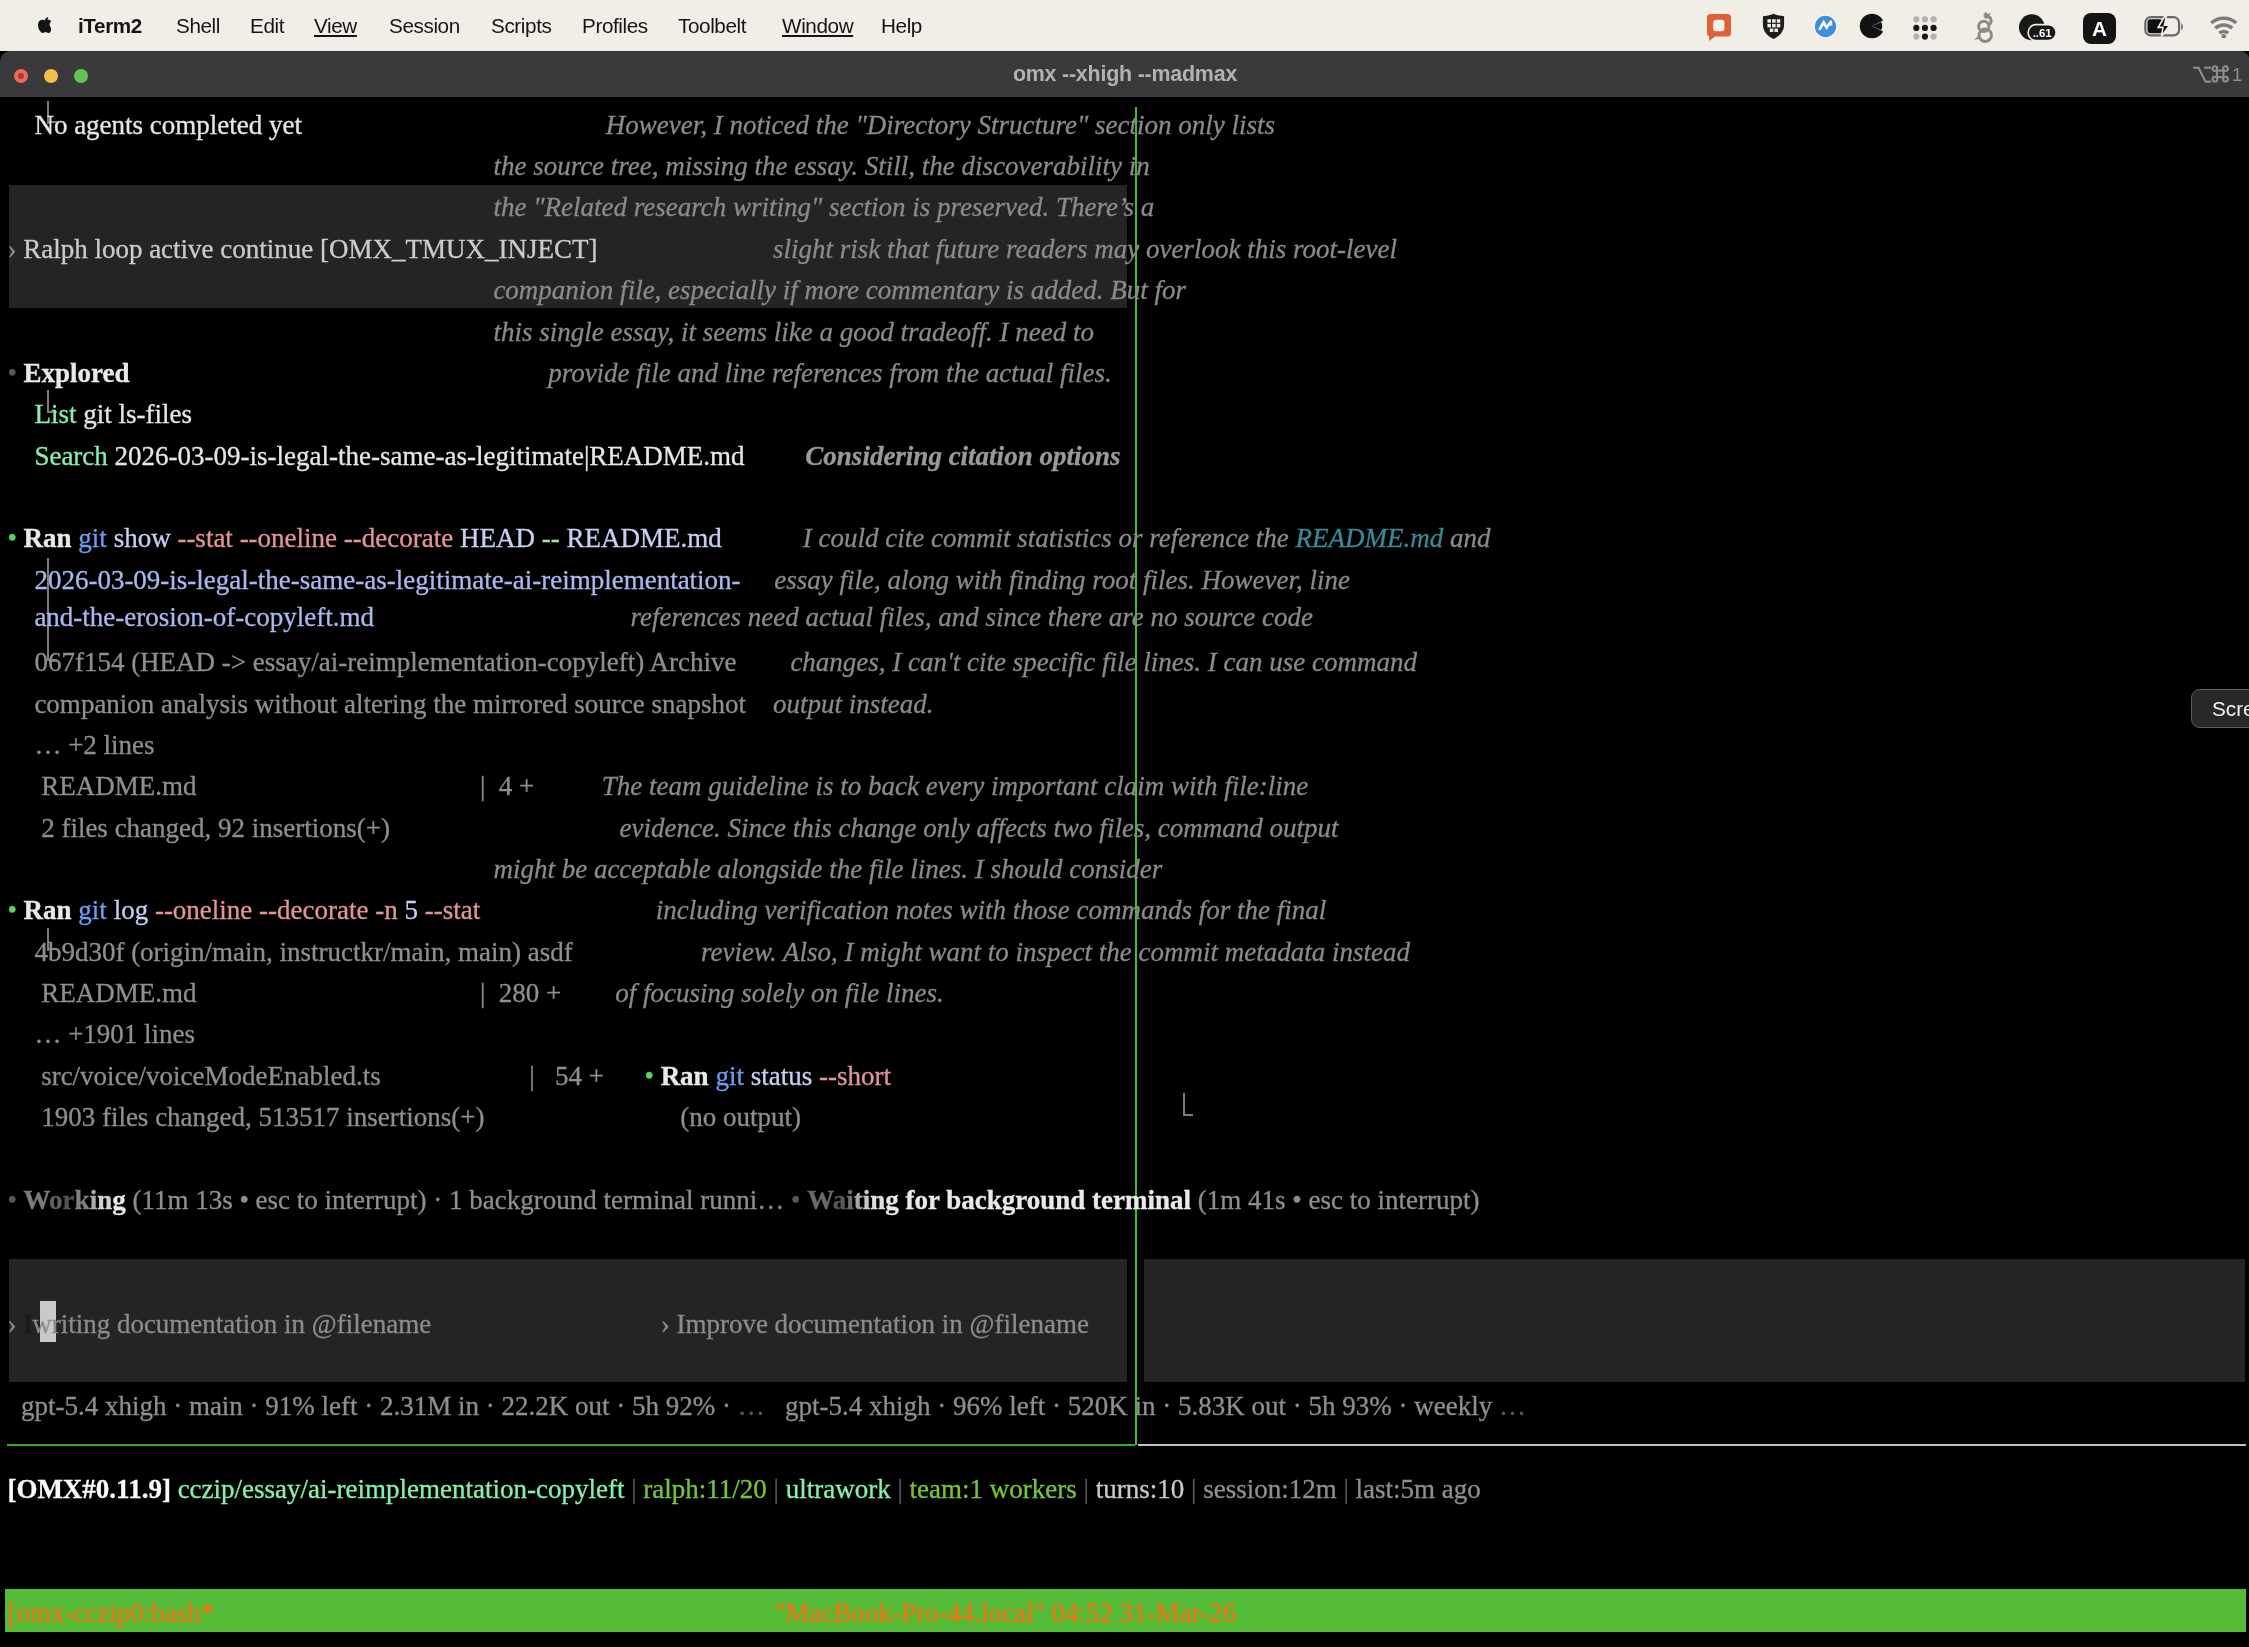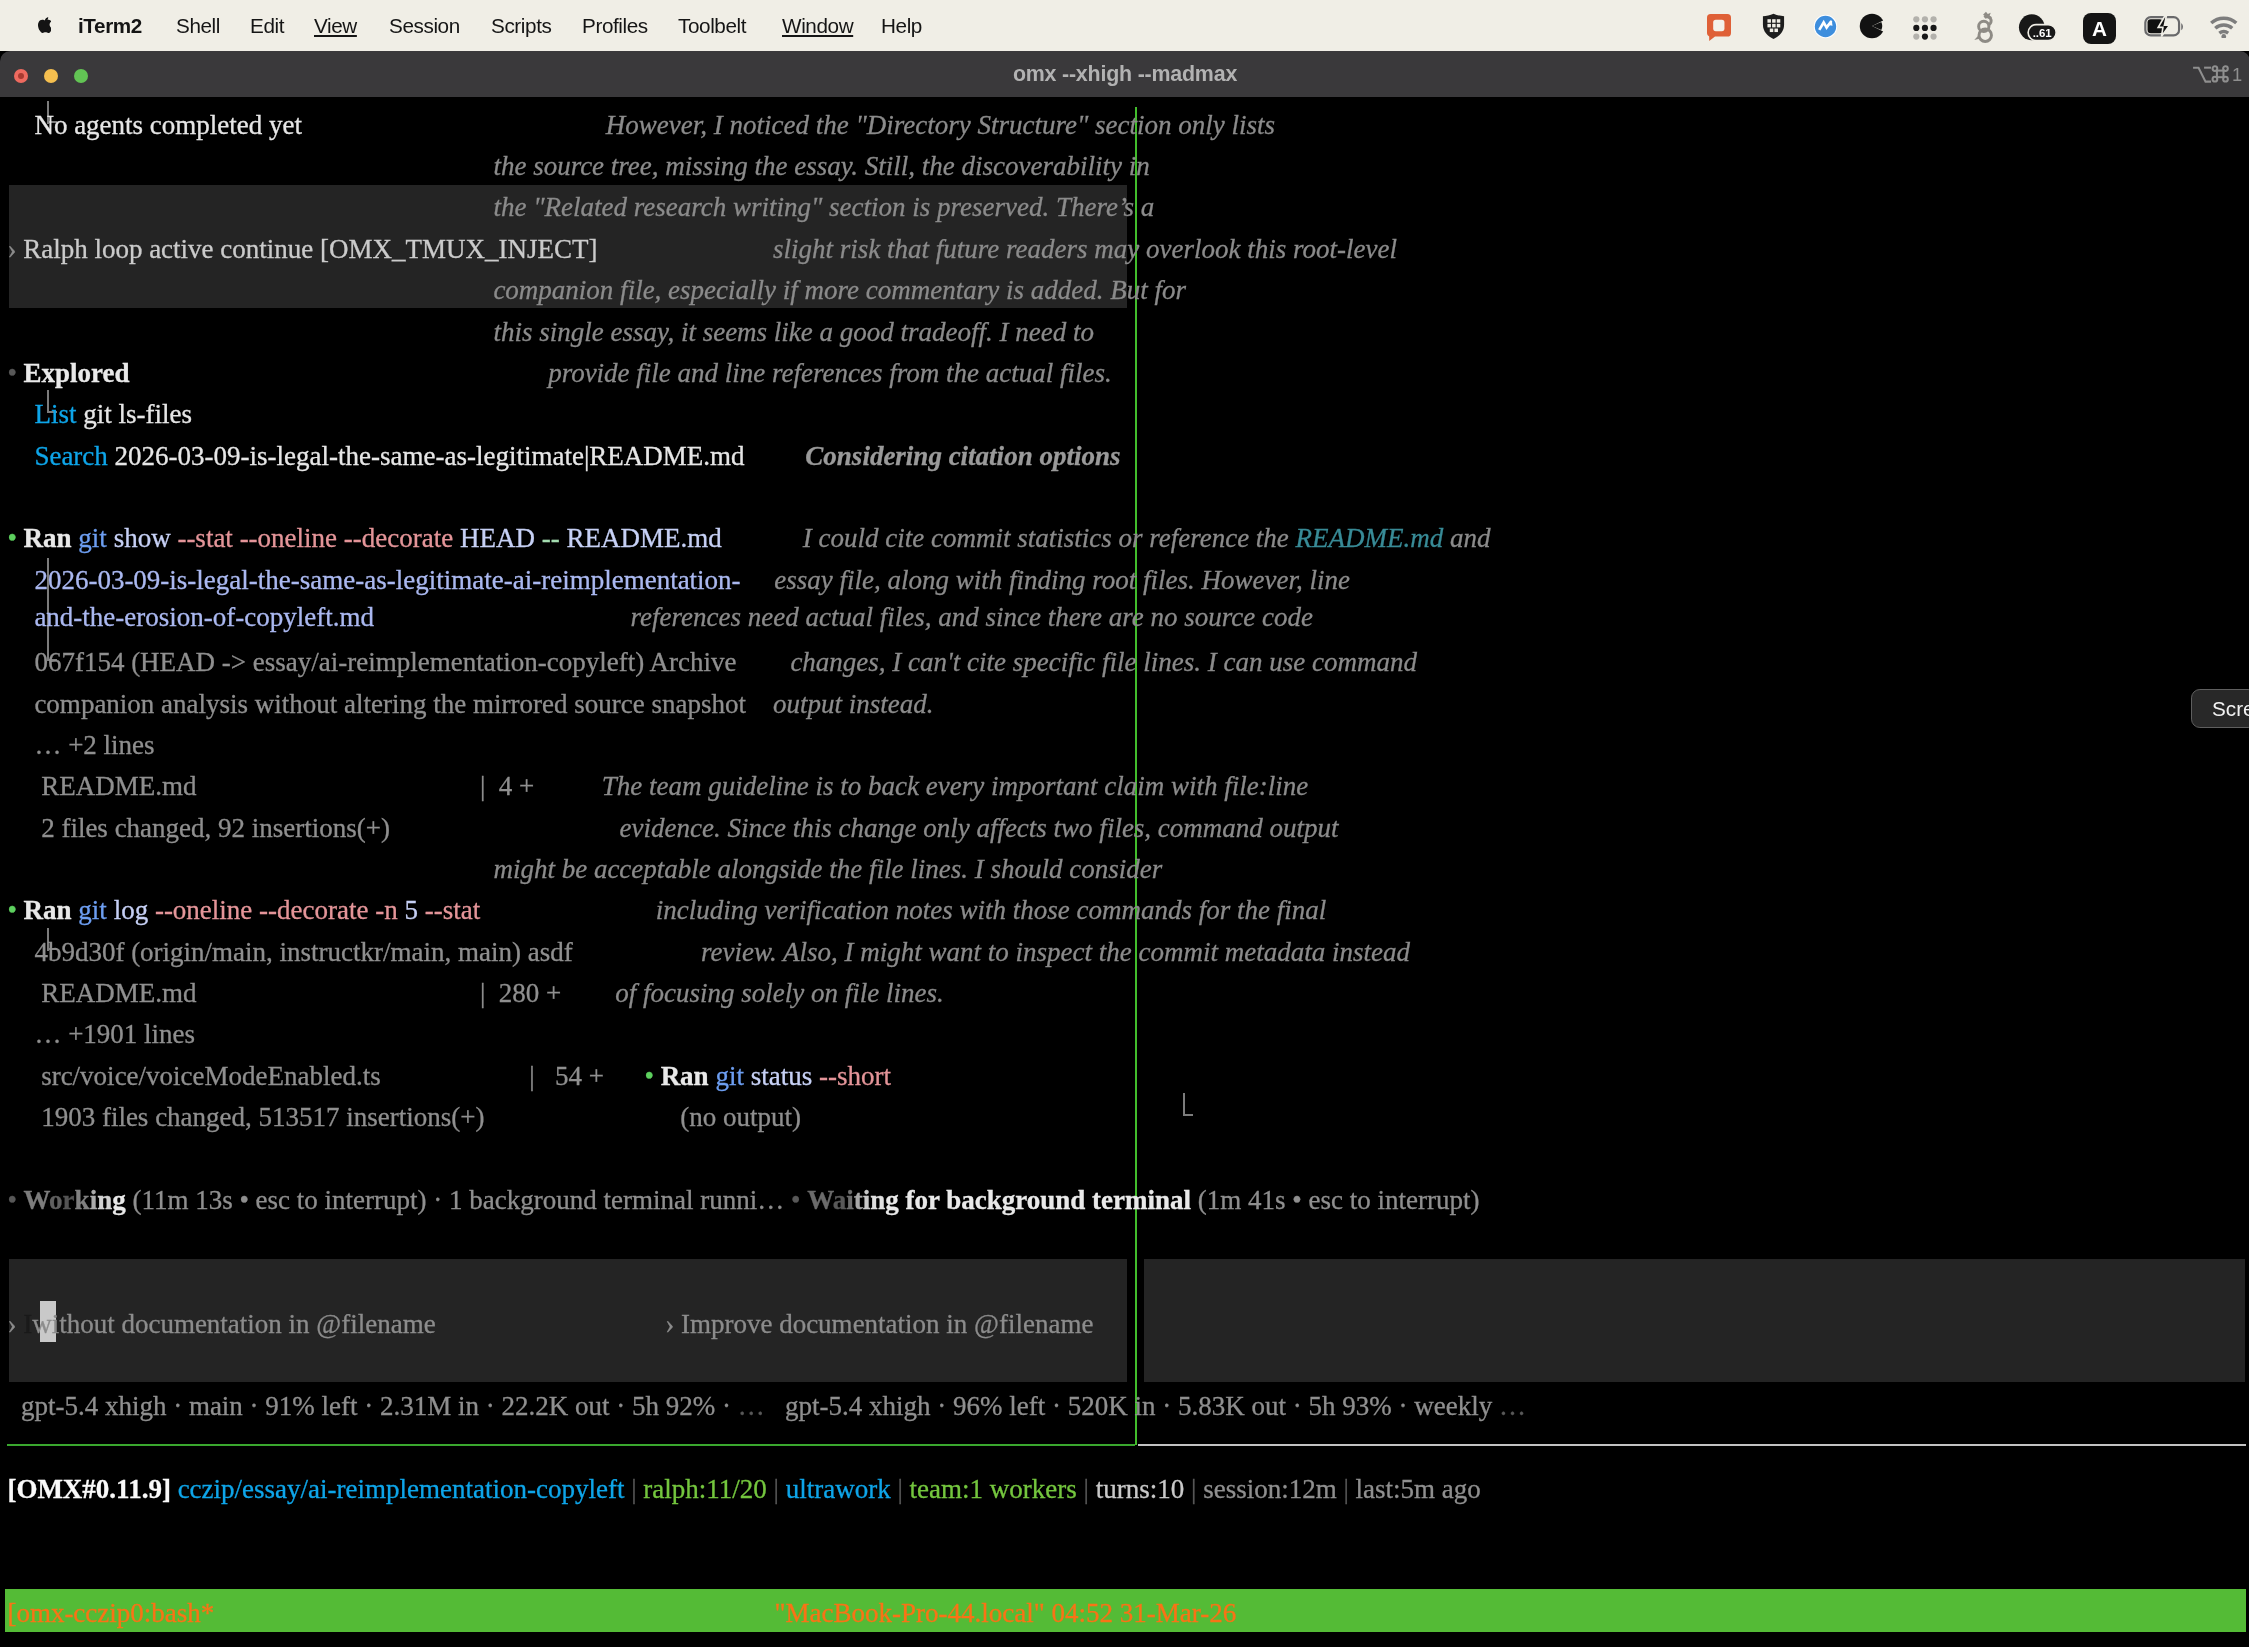--- a/index.html
+++ b/index.html
@@ -7,21 +7,21 @@
      font-size:20.7px;letter-spacing:-0.4px;color:#151515;white-space:nowrap}
 #titlebar {position:absolute;left:0;top:51px;width:2250px;height:46px;background:#3a393b;
      border-radius:10.3px 10.3px 0 0}
 .tlight {position:absolute;top:69px;width:14px;height:14px;border-radius:50%}
 #wtitle {position:absolute;top:51px;left:0;width:2250px;height:46px;text-align:center;line-height:47px;
      font-family:"Liberation Sans",sans-serif;font-size:21.4px;font-weight:bold;letter-spacing:-0.2px;color:#b2b2b2}
 #term {position:absolute;left:0;top:97px;width:2250px;height:1551px;background:#000}
 .row {position:absolute;left:7.4px;z-index:3;white-space:pre;font-family:Liberation Serif, serif;
      font-size:27px;line-height:41px;height:41px;color:#8f8f8f;-webkit-text-stroke:0.3px}
 .w {color:#e6e6e6} .wb {color:#e9e9e9;font-weight:bold} .g {color:#8f8f8f} .dg {color:#585858}
-.cy {color:#0ea5e9} .ti {color:#388b97;font-style:italic} .bl {color:#6d9ef1} .lv {color:#c6d0f5}
+.cy {color:#86efac} .ti {color:#388b97;font-style:italic} .bl {color:#6d9ef1} .lv {color:#c6d0f5}
 .l2 {color:#aab8f0} .pk {color:#e49599} .mt {color:#a3dcb0} .gn {color:#5dd05e} .g3 {color:#74c63e}
 .om {color:#fafafa;font-weight:bold} .pr {color:#8c8c8c} .bx {color:#cbcbcb}
 .it {color:#8b8b8b;font-style:italic} .ib {color:#9a9a9a;font-style:italic;font-weight:bold}
 .tx {color:#c9c9c9} .tm {color:#f97316} .ci {color:#1a1a1a}
 .bgbox {position:absolute;background:#242424;z-index:1}
 .tl {position:absolute;background:#7c7c7c;z-index:2}
 </style></head><body>
 <div id="menubar"></div>
 <div class="mi" style="left:78px;font-weight:bold;">iTerm2</div>
 <div class="mi" style="left:176px;">Shell</div>
@@ -160,20 +160,20 @@
 <div class="row" style="top:766px">     <span class="g">README.md</span>                                          <span class="g">|  4 +</span>          <span class="it">The team guideline is to back every important claim with file:line</span></div>
 <div class="row" style="top:808px">     <span class="g">2 files changed, 92 insertions(+)</span>                                  <span class="it">evidence. Since this change only affects two files, command output</span></div>
 <div class="row" style="top:849px">                                                                        <span class="it">might be acceptable alongside the file lines. I should consider</span></div>
 <div class="row" style="top:890px"><span class="gn">•</span> <span class="wb">Ran</span> <span class="bl">git</span> <span class="lv">log</span> <span class="pk">--oneline</span> <span class="pk">--decorate</span> <span class="pk">-n</span> <span class="lv">5</span> <span class="pk">--stat</span>                          <span class="it">including verification notes with those commands for the final</span></div>
 <div class="row" style="top:932px">    <span class="g">4b9d30f (origin/main, instructkr/main, main) asdf</span>                   <span class="it">review. Also, I might want to inspect the commit metadata instead</span></div>
 <div class="row" style="top:973px">     <span class="g">README.md</span>                                          <span class="g">|  280 +</span>        <span class="it">of focusing solely on file lines.</span></div>
 <div class="row" style="top:1014px">    <span class="g">… +1901 lines</span></div>
 <div class="row" style="top:1056px">     <span class="g">src/voice/voiceModeEnabled.ts</span>                      <span class="g">|   54 +</span>      <span class="gn">•</span> <span class="wb">Ran</span> <span class="bl">git</span> <span class="lv">status</span> <span class="pk">--short</span></div>
 <div class="row" style="top:1097px">     <span class="g">1903 files changed, 513517 insertions(+)</span>                             <span class="g">(no output)</span></div>
 <div class="row" style="top:1180px"><span class="dg">•</span> <span style="color:#7c7c7c;font-weight:bold">W</span><span style="color:#606060;font-weight:bold">o</span><span style="color:#535353;font-weight:bold">r</span><span style="color:#808080;font-weight:bold">k</span><span style="color:#ababab;font-weight:bold">i</span><span style="color:#d2d2d2;font-weight:bold">n</span><span style="color:#e9e9e9;font-weight:bold">g</span> <span class="g">(11m 13s • esc to interrupt) · 1 background terminal runni</span><span class="g">…</span> <span class="dg">•</span> <span style="color:#6b6b6b;font-weight:bold">W</span><span style="color:#585858;font-weight:bold">a</span><span style="color:#6f6f6f;font-weight:bold">i</span><span style="color:#a8a8a8;font-weight:bold">t</span><span style="color:#c9c9c9;font-weight:bold">i</span><span style="color:#dfdfdf;font-weight:bold">n</span><span style="color:#e9e9e9;font-weight:bold">g</span><span class="wb"> for background terminal</span><span class="g"> (1m 41s • esc to interrupt)</span></div>
-<div class="row" style="top:1304px"><span class="pr">›</span> <span class="ci">I</span><span class="pr">without documentation in @filename</span>                                  <span class="pr">›</span> <span class="pr">Improve documentation in @filename</span></div>
+<div class="row" style="top:1304px"><span class="pr">›</span> <span class="ci">I</span><span class="pr">writing documentation in @filename</span>                                  <span class="pr">›</span> <span class="pr">Improve documentation in @filename</span></div>
 <div class="row" style="top:1386px">  <span class="g">gpt-5.4 xhigh · main · 91% left · 2.31M in · 22.2K out · 5h 92% · </span><span class="dg">…</span>   <span class="g">gpt-5.4 xhigh · 96% left · 520K in · 5.83K out · 5h 93% · weekly </span><span class="dg">…</span></div>
 <div class="row" style="top:1469px"><span class="om">[OMX#0.11.9]</span> <span class="cy">cczip/essay/ai-reimplementation-copyleft</span> <span class="dg">|</span> <span class="g3">ralph:11/20</span> <span class="dg">|</span> <span class="cy">ultrawork</span> <span class="dg">|</span> <span class="g3">team:1 workers</span> <span class="dg">|</span> <span class="tx">turns:10</span> <span class="dg">|</span> <span class="g">session:12m</span> <span class="dg">|</span> <span class="g">last:5m ago</span></div>
 <div class="row" style="top:1593px"><span class="tm">[omx-cczip0:bash*</span>                                                                                   <span class="tm">"MacBook-Pro-44.local" 04:52 31-Mar-26</span></div>
 <div style="position:absolute;left:2191px;top:689px;width:66px;height:39px;background:#282828;
   border:1.5px solid #5f5f5f;border-radius:8.9px;z-index:5;color:#f2f2f2;font-family:'Liberation Sans',sans-serif;
   font-size:20.7px;line-height:37px;padding-left:20px">Scre</div>
 
 
 </body></html>

